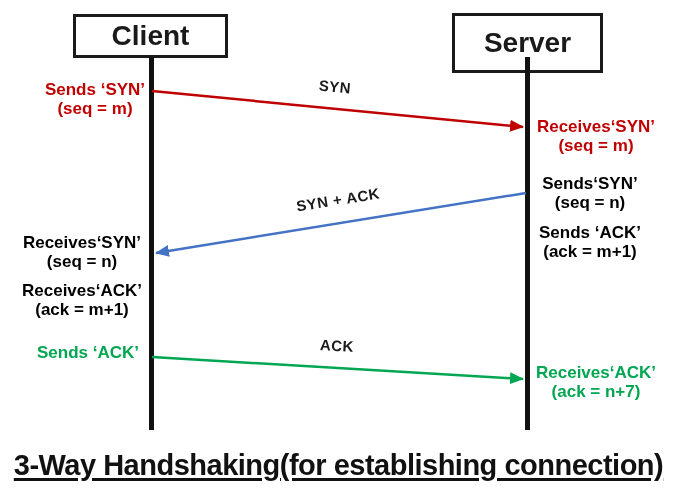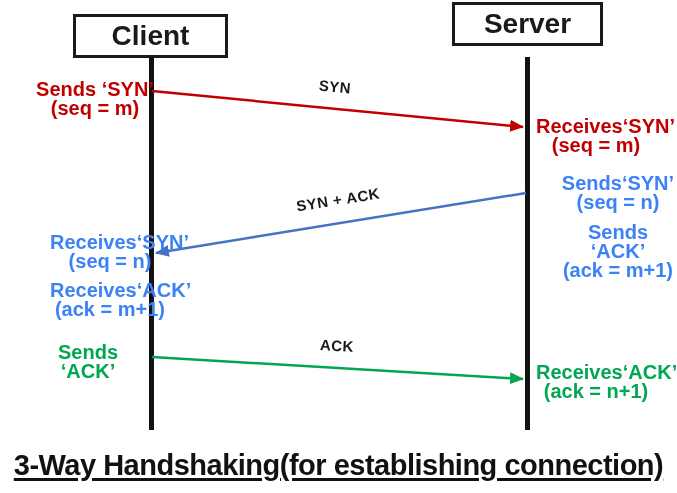--- a/index.html
+++ b/index.html
@@ -6,38 +6,38 @@
   .stage {
     position:relative; width:677px; height:493px; background:#ffffff;
     font-family:"Liberation Sans", sans-serif; overflow:hidden;
   }
   .actor-box {
     position:absolute; border:3px solid #1a1a1a; background:#ffffff;
     display:flex; align-items:center; justify-content:center;
     font-weight:bold; font-size:28px; color:#1a1a1a; box-sizing:border-box;
   }
   .actor-client { left:73px; top:14px; width:155px; height:44px; }
-  .actor-server { left:452px; top:2px; width:151px; height:44px; }
+  .actor-server { left:452px; top:13px; width:151px; height:60px; }
   .lifeline { position:absolute; width:5px; background:#111111; top:57px; height:373px; }
   .lifeline-client { left:149px; }
   .lifeline-server { left:525px; }
   .arrows { position:absolute; left:0; top:0; width:677px; height:493px; pointer-events:none; }
   .msg-label {
     position:absolute; font-weight:bold; font-size:15px; color:#1a1a1a;
     text-align:center; letter-spacing:0.5px;
   }
   .msg-syn     { left:305px; top:78px;  width:60px;  transform:rotate(5.5deg); }
   .msg-syn-ack { left:288px; top:191px; width:100px; transform:rotate(-9deg); }
   .msg-ack     { left:307px; top:337px; width:60px;  transform:rotate(3deg); }
   .side-label {
     position:absolute; width:120px; text-align:center;
-    font-weight:bold; font-size:20px; line-height:19px;
+    font-weight:bold; font-size:17px; line-height:19px;
   }
   .red   { color:#c00000; }
-  .blue  { color:#3b82f6;padding-left:28px; }
+  .blue  { color:#000000; }
   .green { color:#00a651; }
   .lbl-client-sends-syn   { left:35px;  top:80px;  }
   .lbl-server-receives-syn{ left:536px; top:117px; }
   .lbl-server-sends-syn   { left:530px; top:174px; }
   .lbl-server-sends-ack   { left:530px; top:223px; }
   .lbl-client-receives-syn{ left:22px;  top:233px; }
   .lbl-client-receives-ack{ left:22px;  top:281px; }
   .lbl-client-sends-ack   { left:28px;  top:343px; }
   .lbl-server-receives-ack{ left:536px; top:363px; }
   .title {
@@ -116,20 +116,20 @@
     <div>Receives‘ACK’</div>
     <div>(ack = m+1)</div>
   </div>
 
   <div class="side-label green lbl-client-sends-ack">
     <div>Sends ‘ACK’</div>
   </div>
 
   <div class="side-label green lbl-server-receives-ack">
     <div>Receives‘ACK’</div>
-    <div>(ack = n+1)</div>
+    <div>(ack = n+7)</div>
   </div>
 
   <div class="title">
     <span>3-Way Handshaking(for establishing connection)</span>
   </div>
 
 </div>
 
 </body></html>

